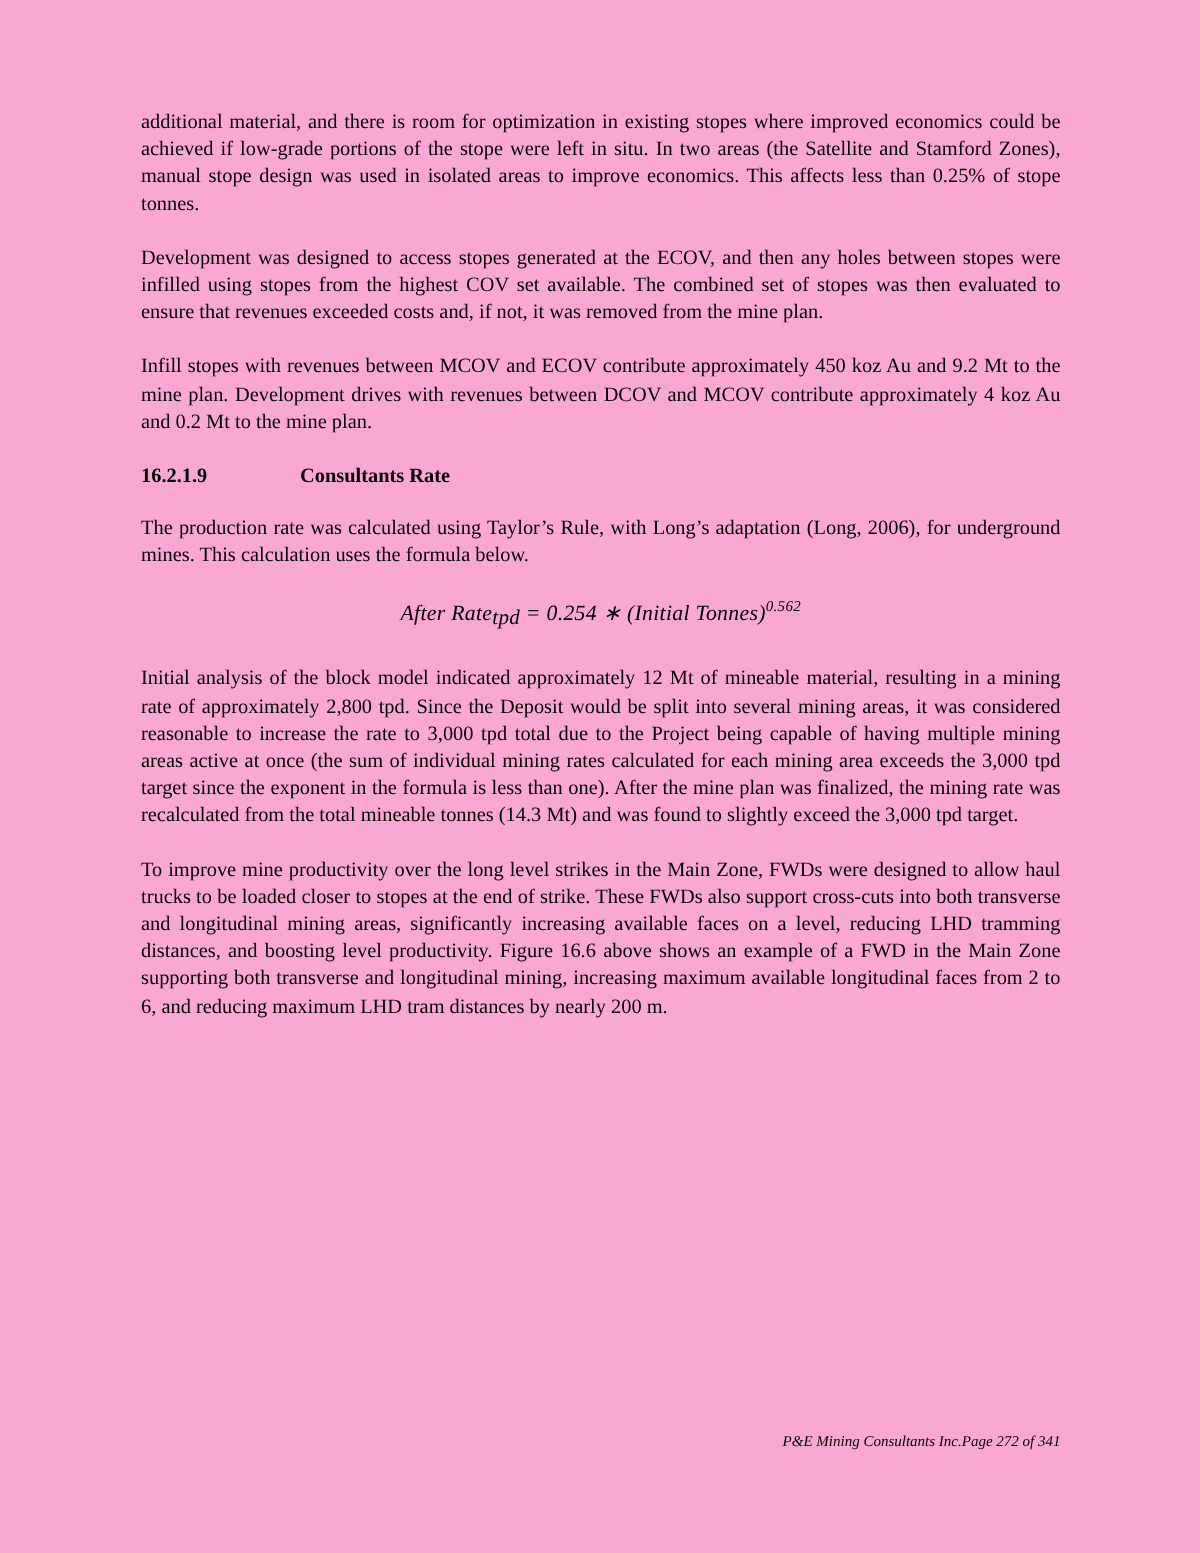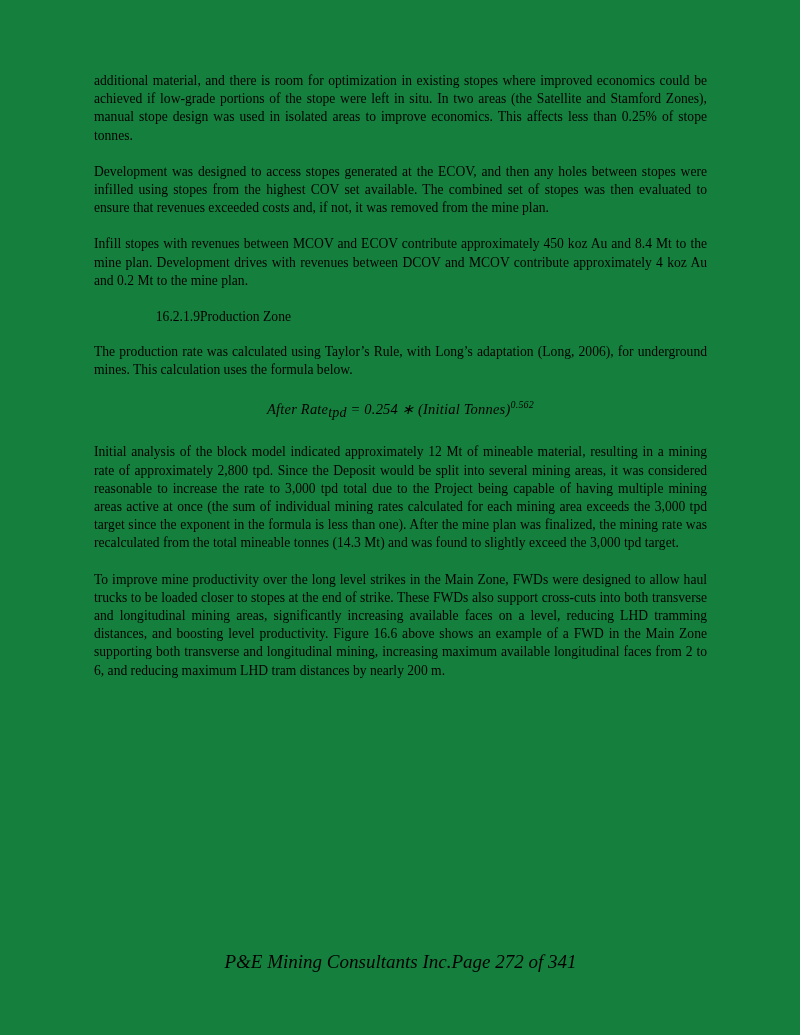--- a/index.html
+++ b/index.html
@@ -6,41 +6,40 @@
   html, body { background: #ffffff; }
   body {
     width: 800px;
     font-family: "Liberation Serif", serif;
     color: #000000;
   }
   .page {
     position: relative;
     width: 800px;
     height: 1035px;
-    background: #15803d;
+    background: #f9a8d4;
     overflow: hidden;
   }
   .content {
     position: absolute;
     top: 72px;
     left: 94px;
     width: 613px;
   }
   .para {
     font-size: 13.6px;
     line-height: 18.2px;
     text-align: justify;
     margin-bottom: 18px;
   }
   .section-heading {
     font-size: 13.6px;
-    font-weight: normal;
+    font-weight: bold;
     margin: 19px 0 18px 0;
     display: flex;
-    text-align: right;
   }
   .section-heading .sec-num {
     display: inline-block;
     width: 106px;
   }
   .formula {
     text-align: center;
     font-size: 14.5px;
     font-style: italic;
     margin: 20px 0 22px 0;
@@ -54,44 +53,44 @@
     font-size: 10px;
     vertical-align: 6px;
     font-style: italic;
   }
   .footer {
     position: absolute;
     left: 94px;
     right: 93px;
     top: 953px;
     display: flex;
-    justify-content: center;
+    justify-content: flex-end;
     align-items: flex-start;
     font-style: italic;
-    font-size: 19px;
+    font-size: 10px;
     line-height: 18px;
   }
   .footer .footer-left { text-align: left; }
   .footer .footer-right { text-align: right; white-space: nowrap; }
 </style>
 </head>
 <body>
 
 <div class="page">
   <div class="content">
 
     <p class="para">additional material, and there is room for optimization in existing stopes where improved economics could be achieved if low-grade portions of the stope were left in situ.  In two areas (the Satellite and Stamford Zones), manual stope design was used in isolated areas to improve economics.  This affects less than 0.25% of stope tonnes.</p>
 
     <p class="para">Development was designed to access stopes generated at the ECOV, and then any holes between stopes were infilled using stopes from the highest COV set available.  The combined set of stopes was then evaluated to ensure that revenues exceeded costs and, if not, it was removed from the mine plan.</p>
 
-    <p class="para">Infill stopes with revenues between MCOV and ECOV contribute approximately 450 koz Au and 8.4 Mt to the mine plan.   Development drives with revenues between DCOV and MCOV contribute approximately 4 koz Au and 0.2 Mt to the mine plan.</p>
+    <p class="para">Infill stopes with revenues between MCOV and ECOV contribute approximately 450 koz Au and 9.2 Mt to the mine plan.   Development drives with revenues between DCOV and MCOV contribute approximately 4 koz Au and 0.2 Mt to the mine plan.</p>
 
     <div class="section-heading">
       <span class="sec-num">16.2.1.9</span>
-      <span class="sec-title">Production Zone</span>
+      <span class="sec-title">Consultants Rate</span>
     </div>
 
     <p class="para">The production rate was calculated using Taylor’s Rule, with Long’s adaptation (Long, 2006), for underground mines.  This calculation uses the formula below.</p>
 
     <div class="formula">
       <span>After Rate</span><sub>tpd</sub><span> = 0.254 ∗ (</span><span>Initial Tonnes</span><span>)</span><sup>0.562</sup>
     </div>
 
     <p class="para">Initial analysis of the block model indicated approximately 12 Mt of mineable material, resulting in a mining rate of approximately 2,800 tpd.  Since the Deposit would be split into several mining areas, it was considered reasonable to increase the rate to 3,000 tpd total due to the Project being capable of having multiple mining areas active at once (the sum of individual mining rates calculated for each mining area exceeds the 3,000 tpd target since the exponent in the formula is less than one).  After the mine plan was finalized, the mining rate was recalculated from the total mineable tonnes (14.3 Mt) and was found to slightly exceed the 3,000 tpd target.</p>
 

